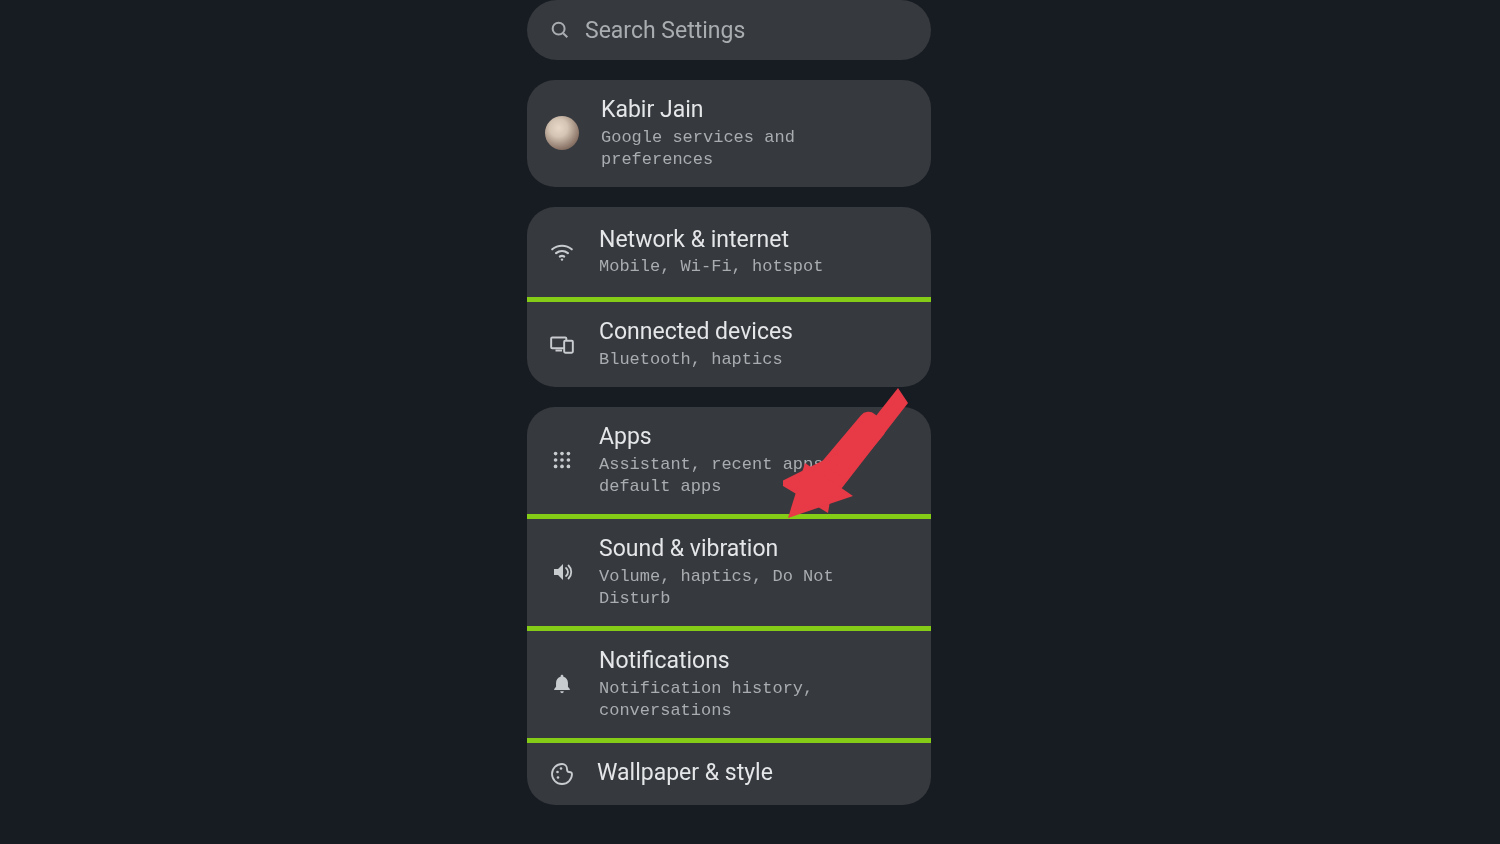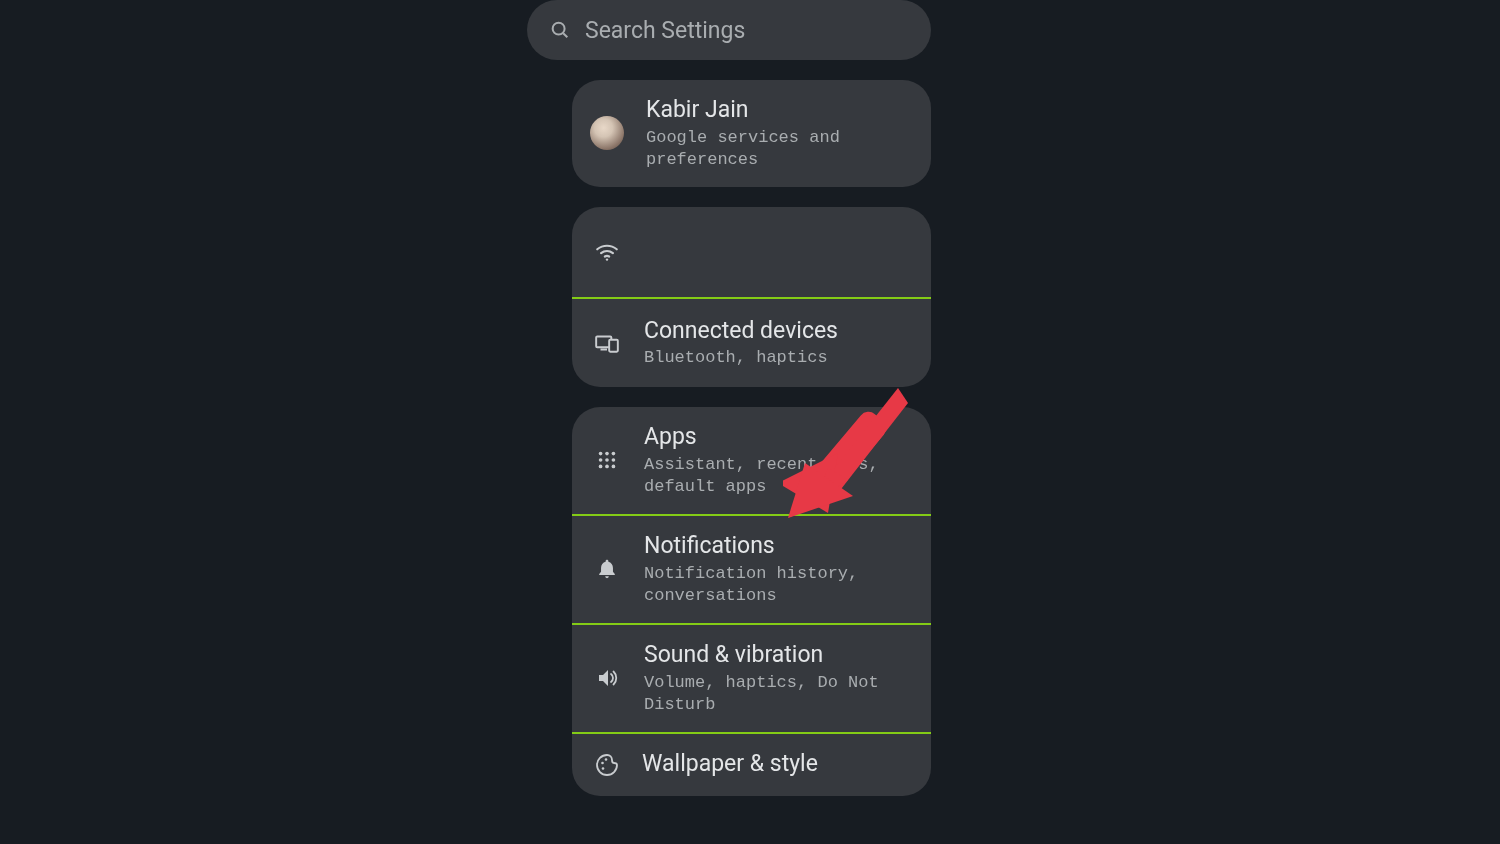--- a/index.html
+++ b/index.html
@@ -36,31 +36,30 @@
   .search-placeholder {
     color: #a9adb0;
     font-size: 23px;
     font-weight: 400;
   }
   .card {
     background: #36393e;
     border-radius: 28px;
     margin-bottom: 20px;
     overflow: hidden;
-    margin-left: 45px;
   }
   .row {
     display: flex;
     align-items: center;
     padding: 16px 20px;
     gap: 22px;
     min-height: 90px;
   }
   .row + .row {
-    border-top: 2px solid #84cc16;
+    border-top: 5px solid #84cc16;
   }
   .icon-slot {
     width: 30px;
     height: 30px;
     display: flex;
     align-items: center;
     justify-content: center;
     flex-shrink: 0;
   }
   .avatar {
@@ -128,20 +127,24 @@
   <div class="card">
     <div class="row">
       <span class="icon-slot">
         <svg viewBox="0 0 24 24" width="26" height="26" fill="none" stroke="#c9cccf" stroke-width="2" stroke-linecap="round">
           <path d="M3 9.5 A14 14 0 0 1 21 9.5"></path>
           <path d="M6.5 13 A9 9 0 0 1 17.5 13"></path>
           <path d="M10 16.2 A4 4 0 0 1 14 16.2"></path>
           <circle cx="12" cy="19" r="1.1" fill="#c9cccf" stroke="none"></circle>
         </svg>
       </span>
+      <div class="text-block">
+        <div class="title">Network &amp; internet</div>
+        <div class="subtitle">Mobile, Wi-Fi, hotspot</div>
+      </div>
     </div>
     <div class="row">
       <span class="icon-slot">
         <svg viewBox="0 0 24 24" width="26" height="26" fill="none" stroke="#c9cccf" stroke-width="1.8">
           <rect x="2" y="6" width="14" height="10" rx="1"></rect>
           <rect x="14" y="9" width="8" height="11" rx="1" fill="#36393e"></rect>
           <line x1="6" y1="18" x2="12" y2="18"></line>
         </svg>
       </span>
       <div class="text-block">
@@ -166,41 +169,41 @@
             <circle cx="19" cy="19" r="2"></circle>
         </svg>
       </span>
       <div class="text-block">
         <div class="title">Apps</div>
         <div class="subtitle">Assistant, recent apps, default apps</div>
       </div>
     </div>
     <div class="row">
       <span class="icon-slot">
-        <svg viewBox="0 0 24 24" width="22" height="22" fill="#c9cccf">
-          <path d="M12 2 C12.8 2 13.5 2.7 13.5 3.5 V4.2 C16.5 5 18.5 7.6 18.5 11 V15 L20.5 17.5 V18.5 H3.5 V17.5 L5.5 15 V11 C5.5 7.6 7.5 5 10.5 4.2 V3.5 C10.5 2.7 11.2 2 12 2 Z"></path>
-          <path d="M10 20 A2 2 0 0 0 14 20 Z"></path>
-        </svg>
-      </span>
-      <div class="text-block">
-        <div class="title">Notifications</div>
-        <div class="subtitle">Notification history, conversations</div>
-      </div>
-    </div>
-    <div class="row">
-      <span class="icon-slot">
         <svg viewBox="0 0 24 24" width="24" height="24" fill="#c9cccf">
           <path d="M4 9 V15 H8 L13 20 V4 L8 9 Z"></path>
           <path d="M16 8 A5 5 0 0 1 16 16" fill="none" stroke="#c9cccf" stroke-width="1.8" stroke-linecap="round"></path>
           <path d="M18.5 5.5 A9 9 0 0 1 18.5 18.5" fill="none" stroke="#c9cccf" stroke-width="1.8" stroke-linecap="round"></path>
         </svg>
       </span>
       <div class="text-block">
         <div class="title">Sound &amp; vibration</div>
         <div class="subtitle">Volume, haptics, Do Not Disturb</div>
+      </div>
+    </div>
+    <div class="row">
+      <span class="icon-slot">
+        <svg viewBox="0 0 24 24" width="22" height="22" fill="#c9cccf">
+          <path d="M12 2 C12.8 2 13.5 2.7 13.5 3.5 V4.2 C16.5 5 18.5 7.6 18.5 11 V15 L20.5 17.5 V18.5 H3.5 V17.5 L5.5 15 V11 C5.5 7.6 7.5 5 10.5 4.2 V3.5 C10.5 2.7 11.2 2 12 2 Z"></path>
+          <path d="M10 20 A2 2 0 0 0 14 20 Z"></path>
+        </svg>
+      </span>
+      <div class="text-block">
+        <div class="title">Notifications</div>
+        <div class="subtitle">Notification history, conversations</div>
       </div>
     </div>
     <div class="row" style="min-height:60px; padding-bottom:16px;gap:20px;">
       <span class="icon-slot">
         <svg viewBox="0 0 24 24" width="24" height="24" fill="none" stroke="#c9cccf" stroke-width="1.8">
           <path d="M12 2 A10 10 0 1 0 22 12 C22 10 20 10 19 10 C17 10 17 8 17 7 C17 4 15 2 12 2 Z"></path>
           <circle cx="7.5" cy="10" r="1.3" fill="#c9cccf" stroke="none"></circle>
           <circle cx="11" cy="6.5" r="1.3" fill="#c9cccf" stroke="none"></circle>
           <circle cx="8" cy="15.5" r="1.3" fill="#c9cccf" stroke="none"></circle>
         </svg>

